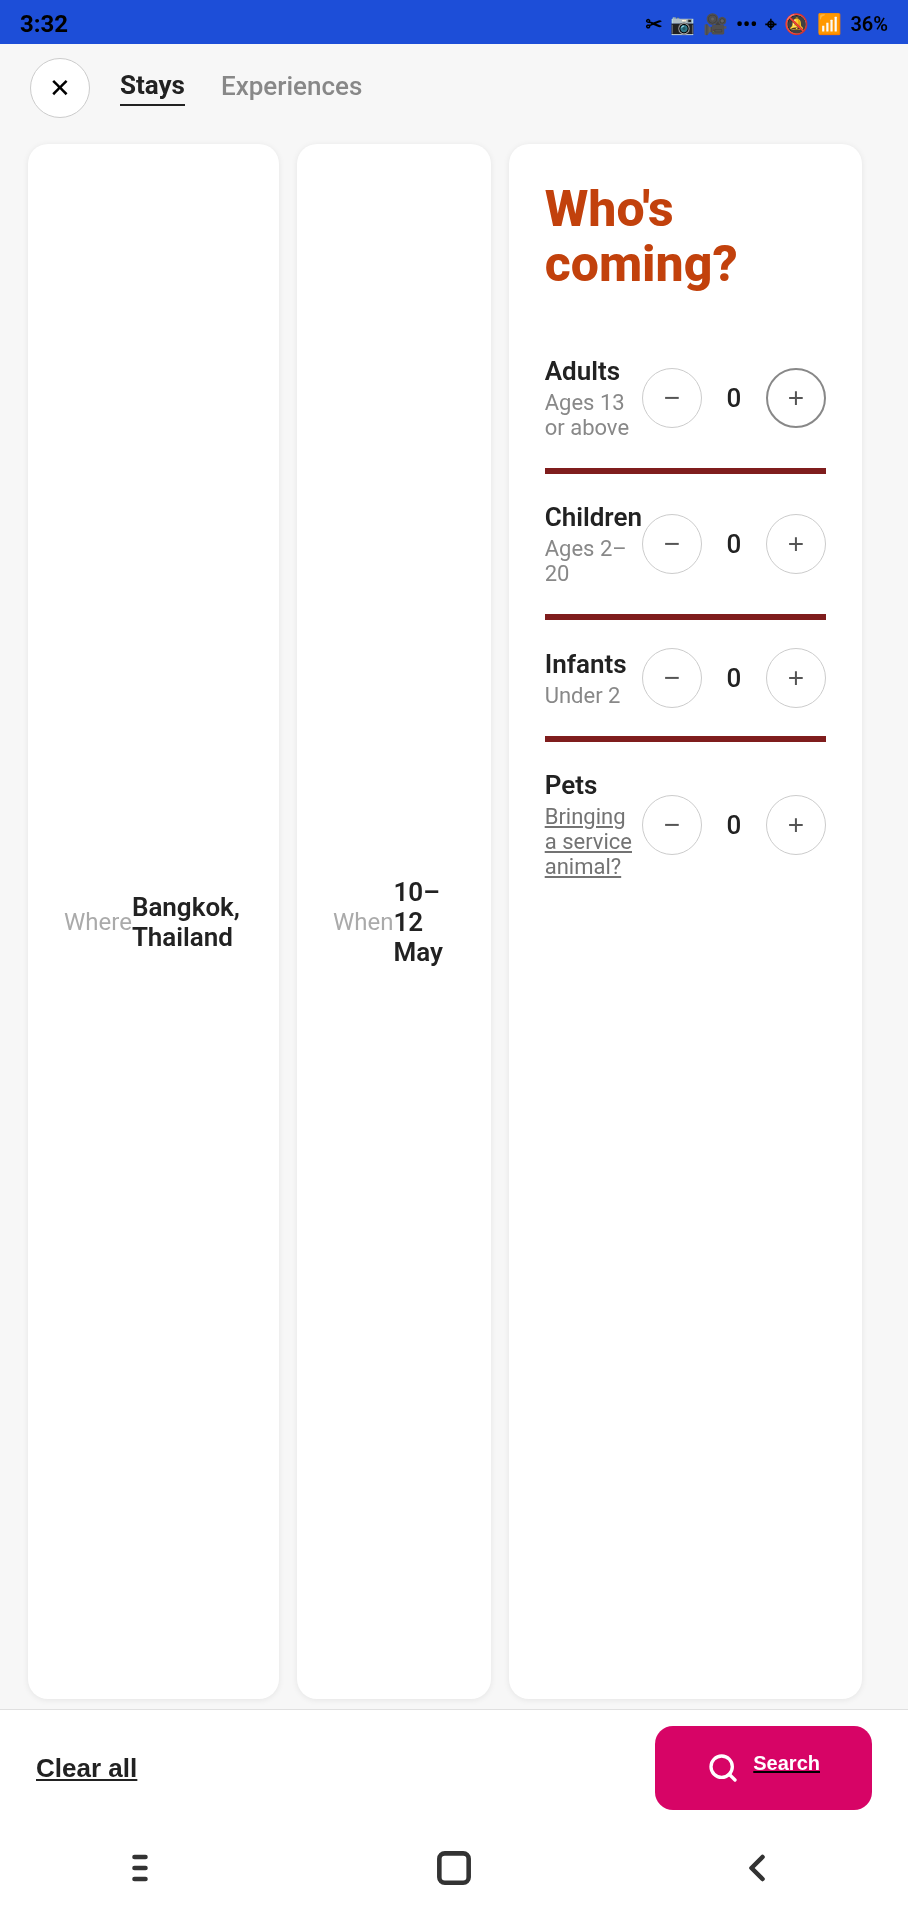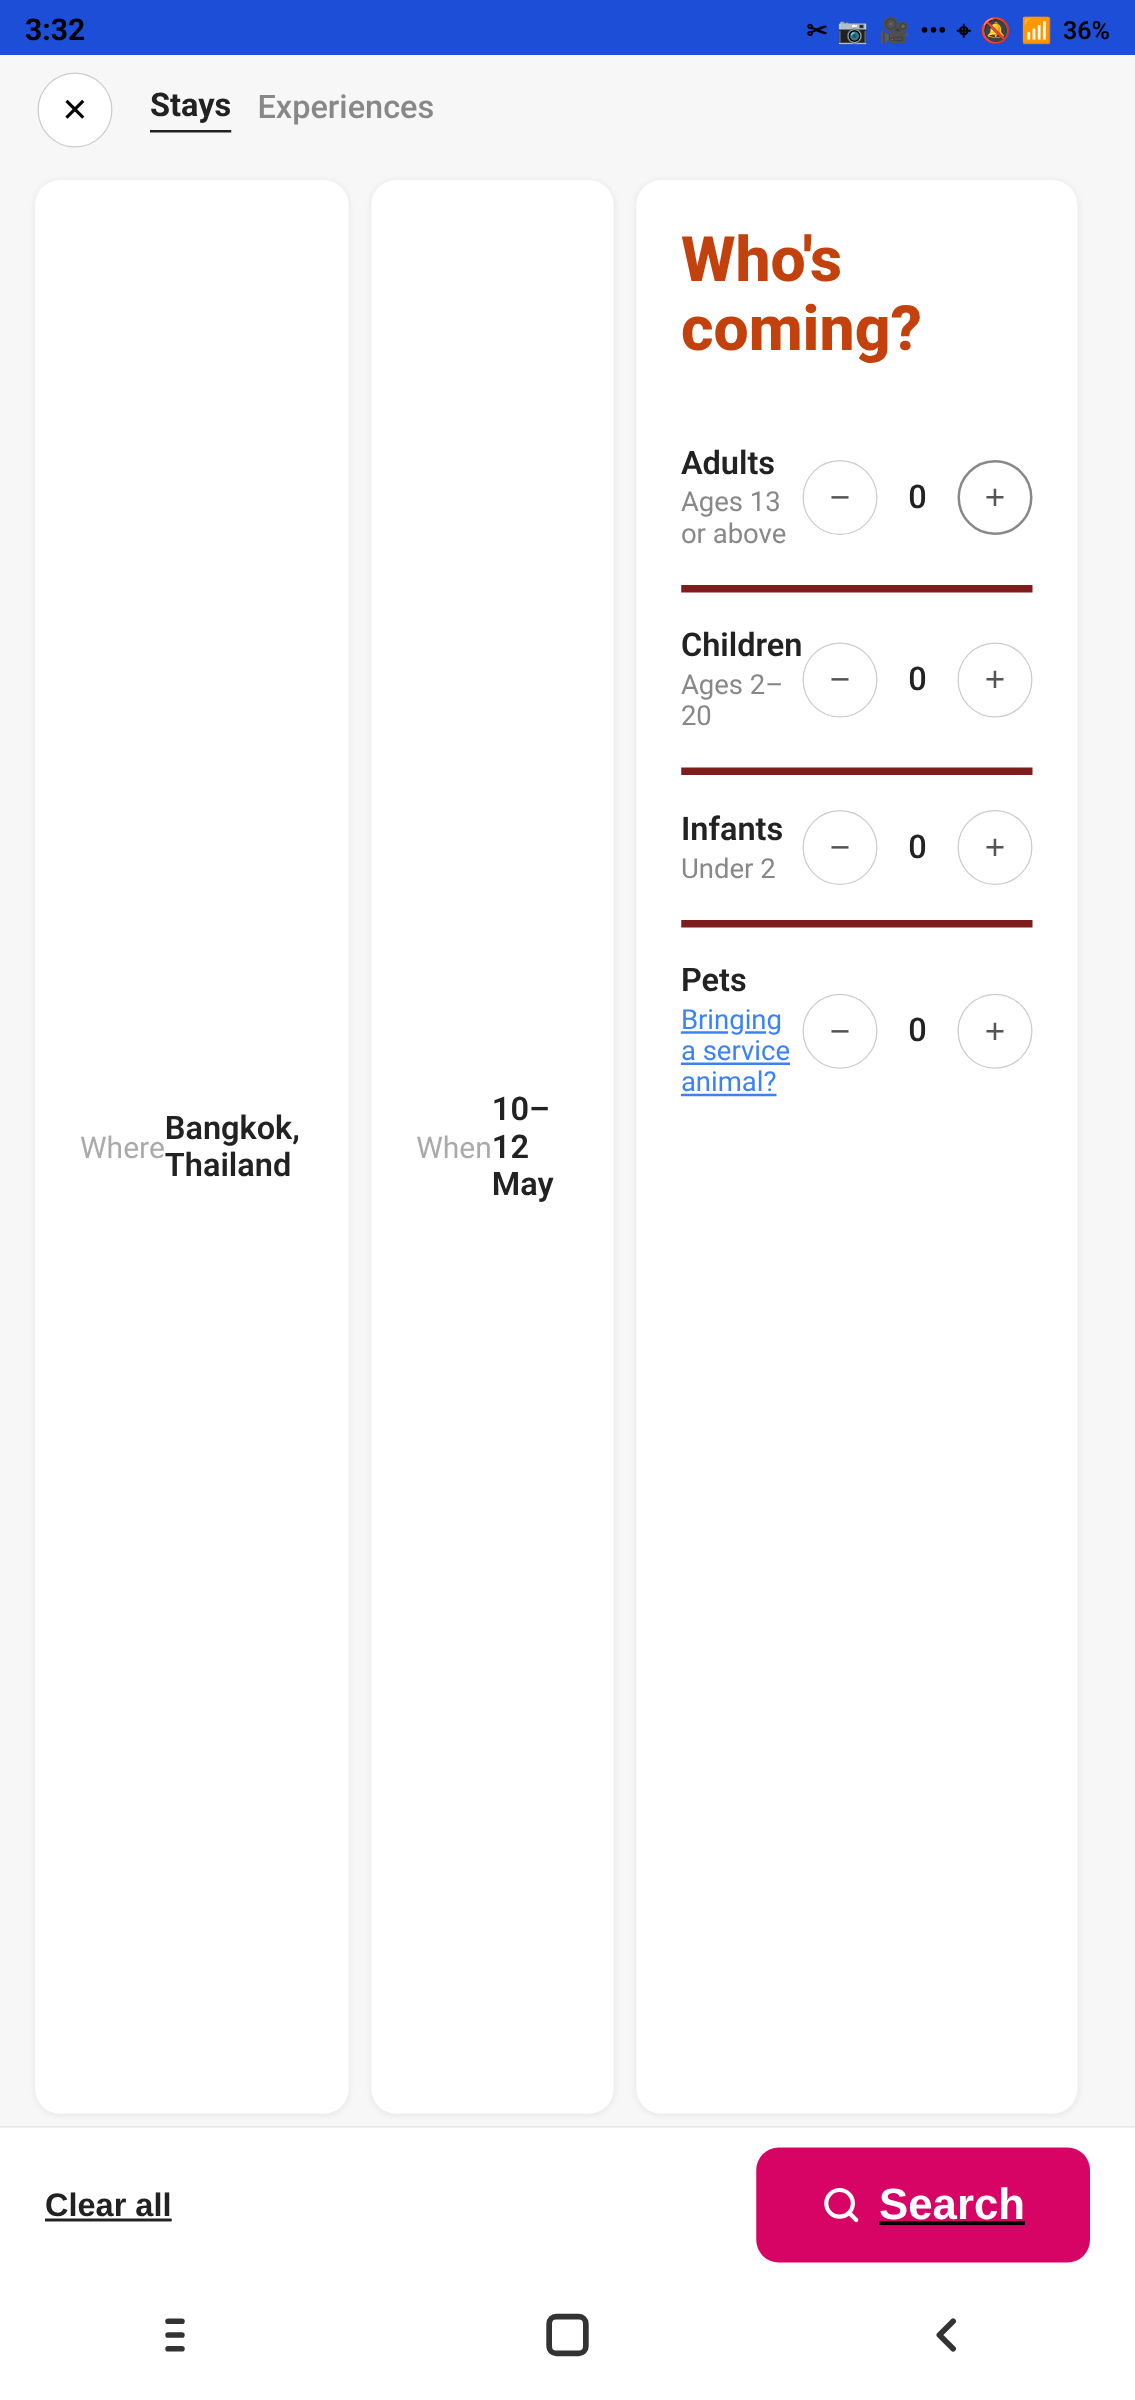--- a/index.html
+++ b/index.html
@@ -43,21 +43,21 @@
       background: white;
       display: flex;
       align-items: center;
       justify-content: center;
       font-size: 26px;
       cursor: pointer;
       flex-shrink: 0;
     }
     .tabs {
       display: flex;
-      gap: 21px;
+      gap: 36px;
       align-items: center;
     }
     .tab {
       font-size: 26px;
       font-weight: 500;
       color: #888;
       cursor: pointer;
       padding-bottom: 4px;
     }
     .tab.active {
@@ -133,21 +133,21 @@
       font-size: 26px;
       font-weight: 600;
       color: #222;
       margin-bottom: 4px;
     }
     .guest-ages {
       font-size: 22px;
       color: #888;
     }
     .guest-ages.link {
-      color: #3b82f6;
+      color: #737373;
       text-decoration: underline;
       cursor: pointer;
     }
 
     .counter {
       display: flex;
       align-items: center;
       gap: 18px;
     }
     .counter-btn {
@@ -194,25 +194,24 @@
       cursor: pointer;
       background: none;
       border: none;
     }
     .search-btn {
       background: #d70466;
       color: white;
       border: none;
       border-radius: 18px;
       padding: 26px 52px;
-      font-size: 35px;
+      font-size: 20px;
       font-weight: 700;
       cursor: pointer;
       display: flex;
-      align-items: center;
       gap: 14px;
     }
     .search-icon-svg {
       width: 32px;
       height: 32px;
     }
 
     
     .nav-bar {
       background: white;

